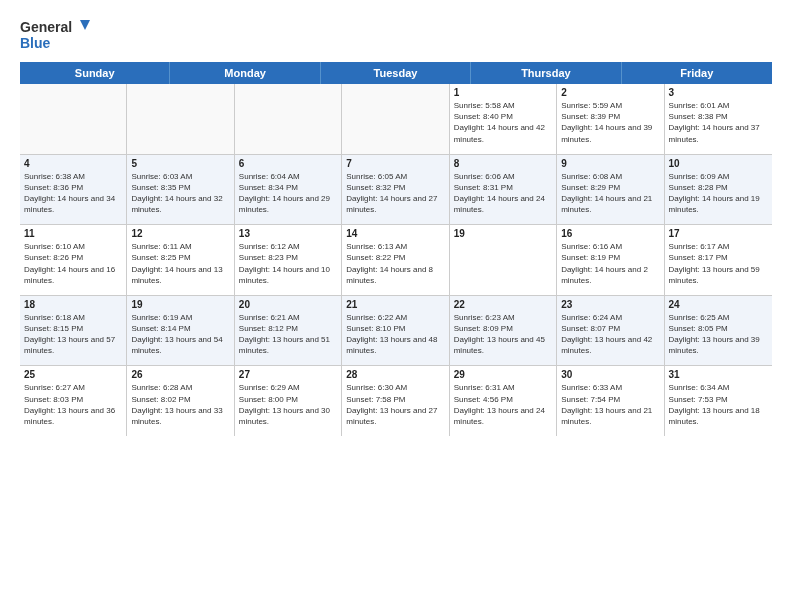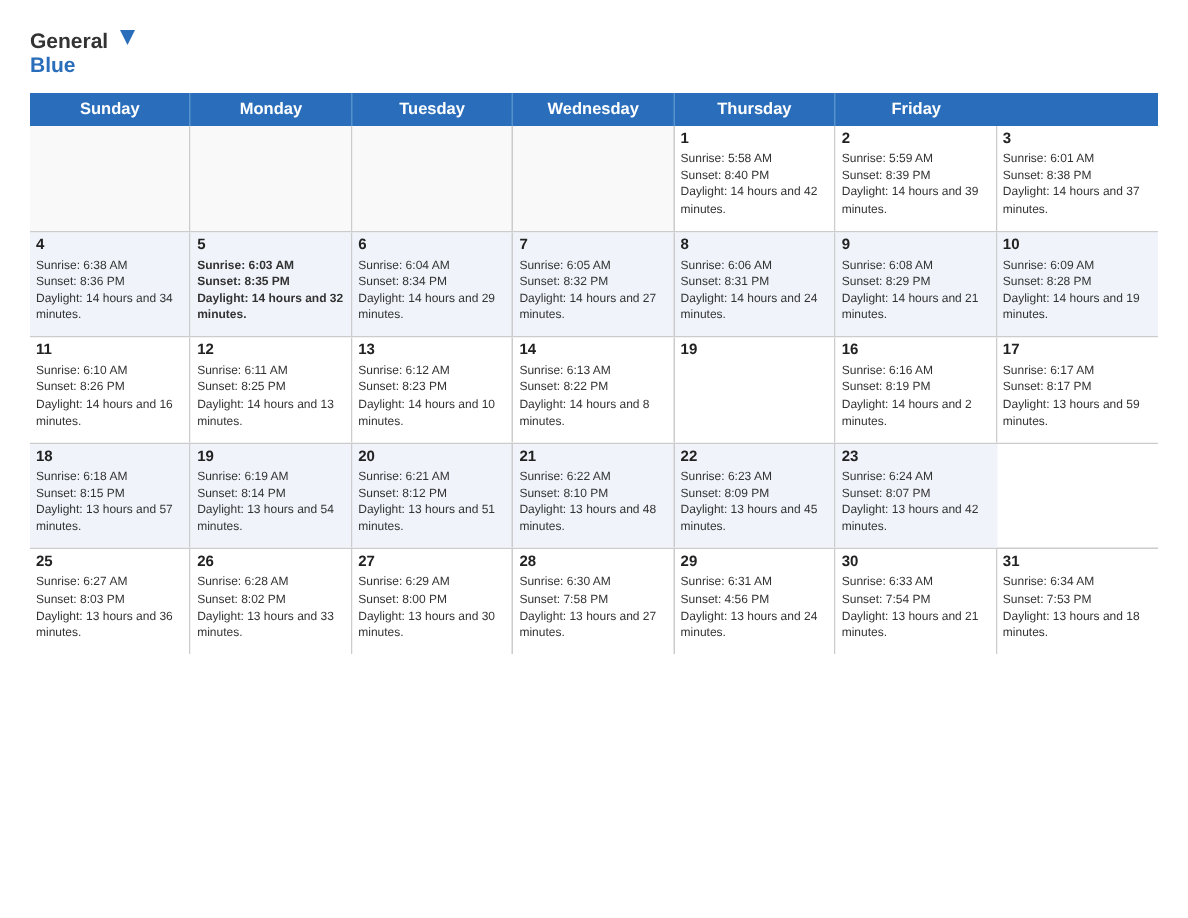--- a/index.html
+++ b/index.html
@@ -42,21 +42,21 @@
       color: #444;
       margin-top: 2px;
     }
     .calendar {
       flex: 1;
       display: flex;
       flex-direction: column;
     }
     .cal-header {
       display: grid;
-      grid-template-columns: repeat(7, 1fr);
+      grid-template-columns: repeat(5, 1fr);
       background: #2a6ebb;
     }
     .cal-header-cell {
       color: #fff;
       font-size: 11px;
       font-weight: bold;
       text-align: center;
       padding: 5px 2px;
       border-right: 1px solid #5592cc;
     }
@@ -113,21 +113,20 @@
       <div class="month-year"></div>
       <div class="location"></div>
     </div>
   </div>
 
   <div class="calendar">
     <div class="cal-header">
     <div class="cal-header-cell">Sunday</div>
         <div class="cal-header-cell">Monday</div>
         <div class="cal-header-cell">Tuesday</div>
-        <div class="cal-header-cell">Wednesday</div>
         <div class="cal-header-cell">Thursday</div>
         <div class="cal-header-cell">Friday</div>
       </div>
     <div class="cal-body">
     <div class="cal-row">
           <div class="cal-cell empty"></div>
           <div class="cal-cell empty"></div>
           <div class="cal-cell empty"></div>
           <div class="cal-cell empty"></div>
           <div class="cal-cell">
@@ -151,21 +150,21 @@
         </div>
         <div class="cal-row">
           <div class="cal-cell alt-row">
             <div class="day-number">4</div>
             <div class="cell-info" style="white-space: pre-line;">Sunrise: 6:38 AM
 Sunset: 8:36 PM
 Daylight: 14 hours and 34 minutes.</div>
           </div>
           <div class="cal-cell alt-row">
             <div class="day-number">5</div>
-            <div class="cell-info" style="white-space: pre-line; font-weight: bold;">Sunrise: 6:03 AM
+            <div class="cell-info" style="white-space: pre-line;">Sunrise: 6:03 AM
 Sunset: 8:35 PM
 Daylight: 14 hours and 32 minutes.</div>
           </div>
           <div class="cal-cell alt-row">
             <div class="day-number">6</div>
             <div class="cell-info" style="white-space: pre-line;">Sunrise: 6:04 AM
 Sunset: 8:34 PM
 Daylight: 14 hours and 29 minutes.</div>
           </div>
           <div class="cal-cell alt-row">
@@ -263,20 +262,26 @@
             <div class="day-number">22</div>
             <div class="cell-info" style="white-space: pre-line;">Sunrise: 6:23 AM
 Sunset: 8:09 PM
 Daylight: 13 hours and 45 minutes.</div>
           </div>
           <div class="cal-cell alt-row">
             <div class="day-number">23</div>
             <div class="cell-info" style="white-space: pre-line;">Sunrise: 6:24 AM
 Sunset: 8:07 PM
 Daylight: 13 hours and 42 minutes.</div>
+          </div>
+          <div class="cal-cell alt-row">
+            <div class="day-number">24</div>
+            <div class="cell-info" style="white-space: pre-line;">Sunrise: 6:25 AM
+Sunset: 8:05 PM
+Daylight: 13 hours and 39 minutes.</div>
           </div>
         </div>
         <div class="cal-row">
           <div class="cal-cell">
             <div class="day-number">25</div>
             <div class="cell-info" style="white-space: pre-line;">Sunrise: 6:27 AM
 Sunset: 8:03 PM
 Daylight: 13 hours and 36 minutes.</div>
           </div>
           <div class="cal-cell">

